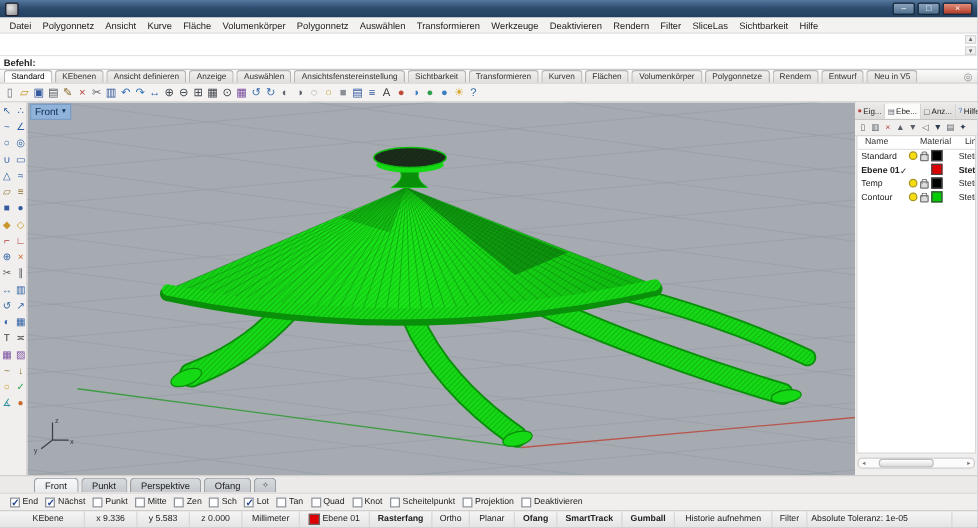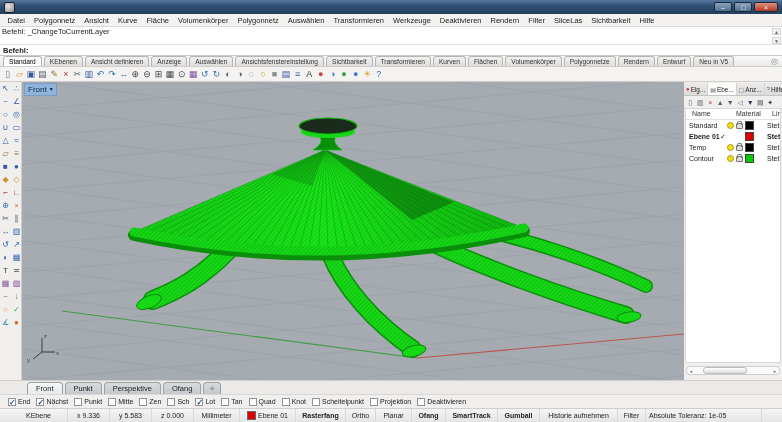--- a/index.html
+++ b/index.html
@@ -146,21 +146,20 @@
     <span class="menu-item">Werkzeuge</span>
     <span class="menu-item">Deaktivieren</span>
     <span class="menu-item">Rendern</span>
     <span class="menu-item">Filter</span>
     <span class="menu-item">SliceLas</span>
     <span class="menu-item">Sichtbarkeit</span>
     <span class="menu-item">Hilfe</span>
   </div>
 
 <div class="abs cmdhist">
-  <div class="cmdline">Befehl: _ChangeToCurrentLayer</div>
   <div class="cmdscroll">
     <div class="scrbtn">▲</div>
     <div class="scrbtn">▼</div>
   </div>
 </div>
 
 <div class="abs cmdprompt">Befehl:</div>
 
 <div class="abs tabrow">
   <div style="display:flex;align-items:flex-end" id="tabrow-tabs">

